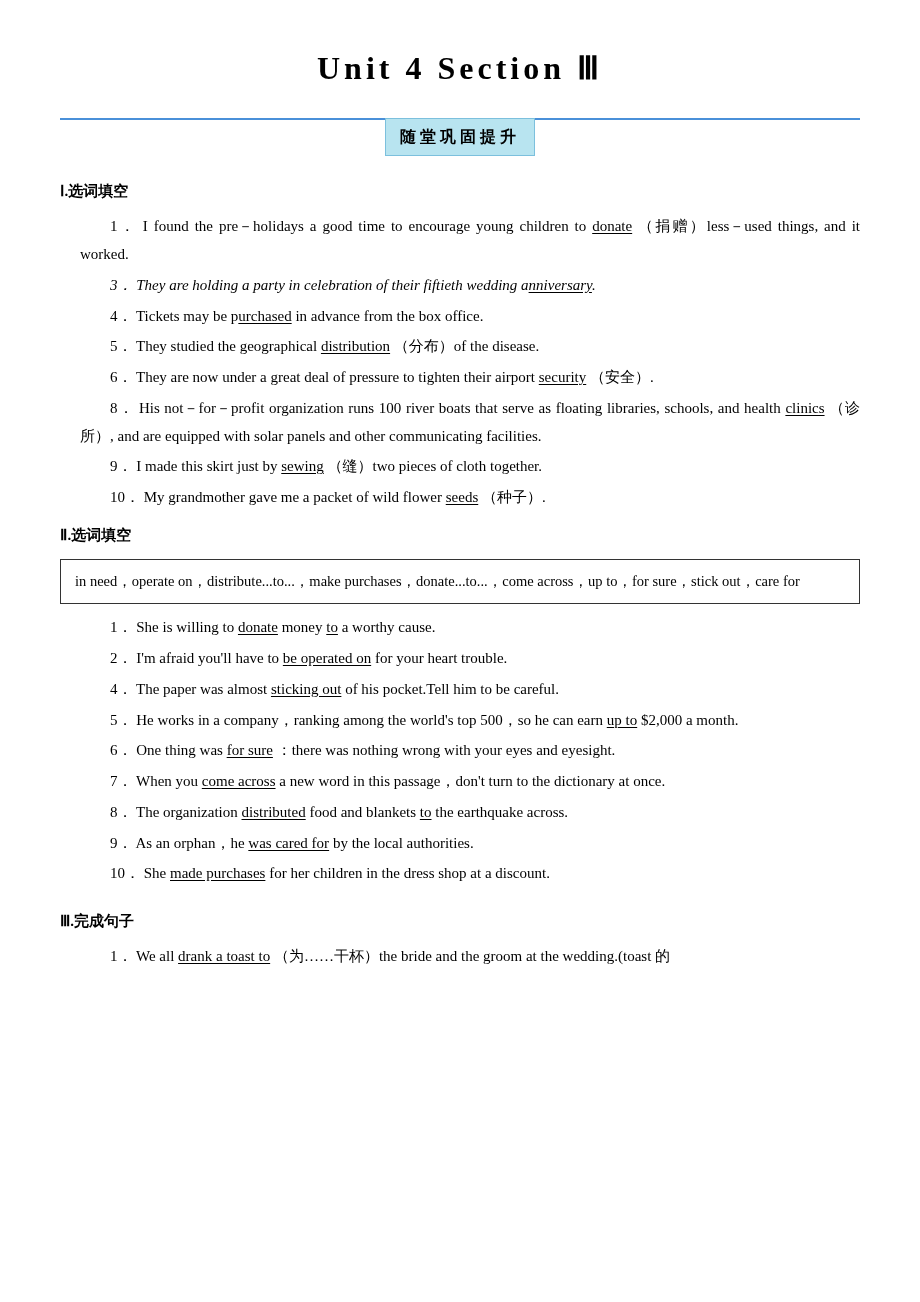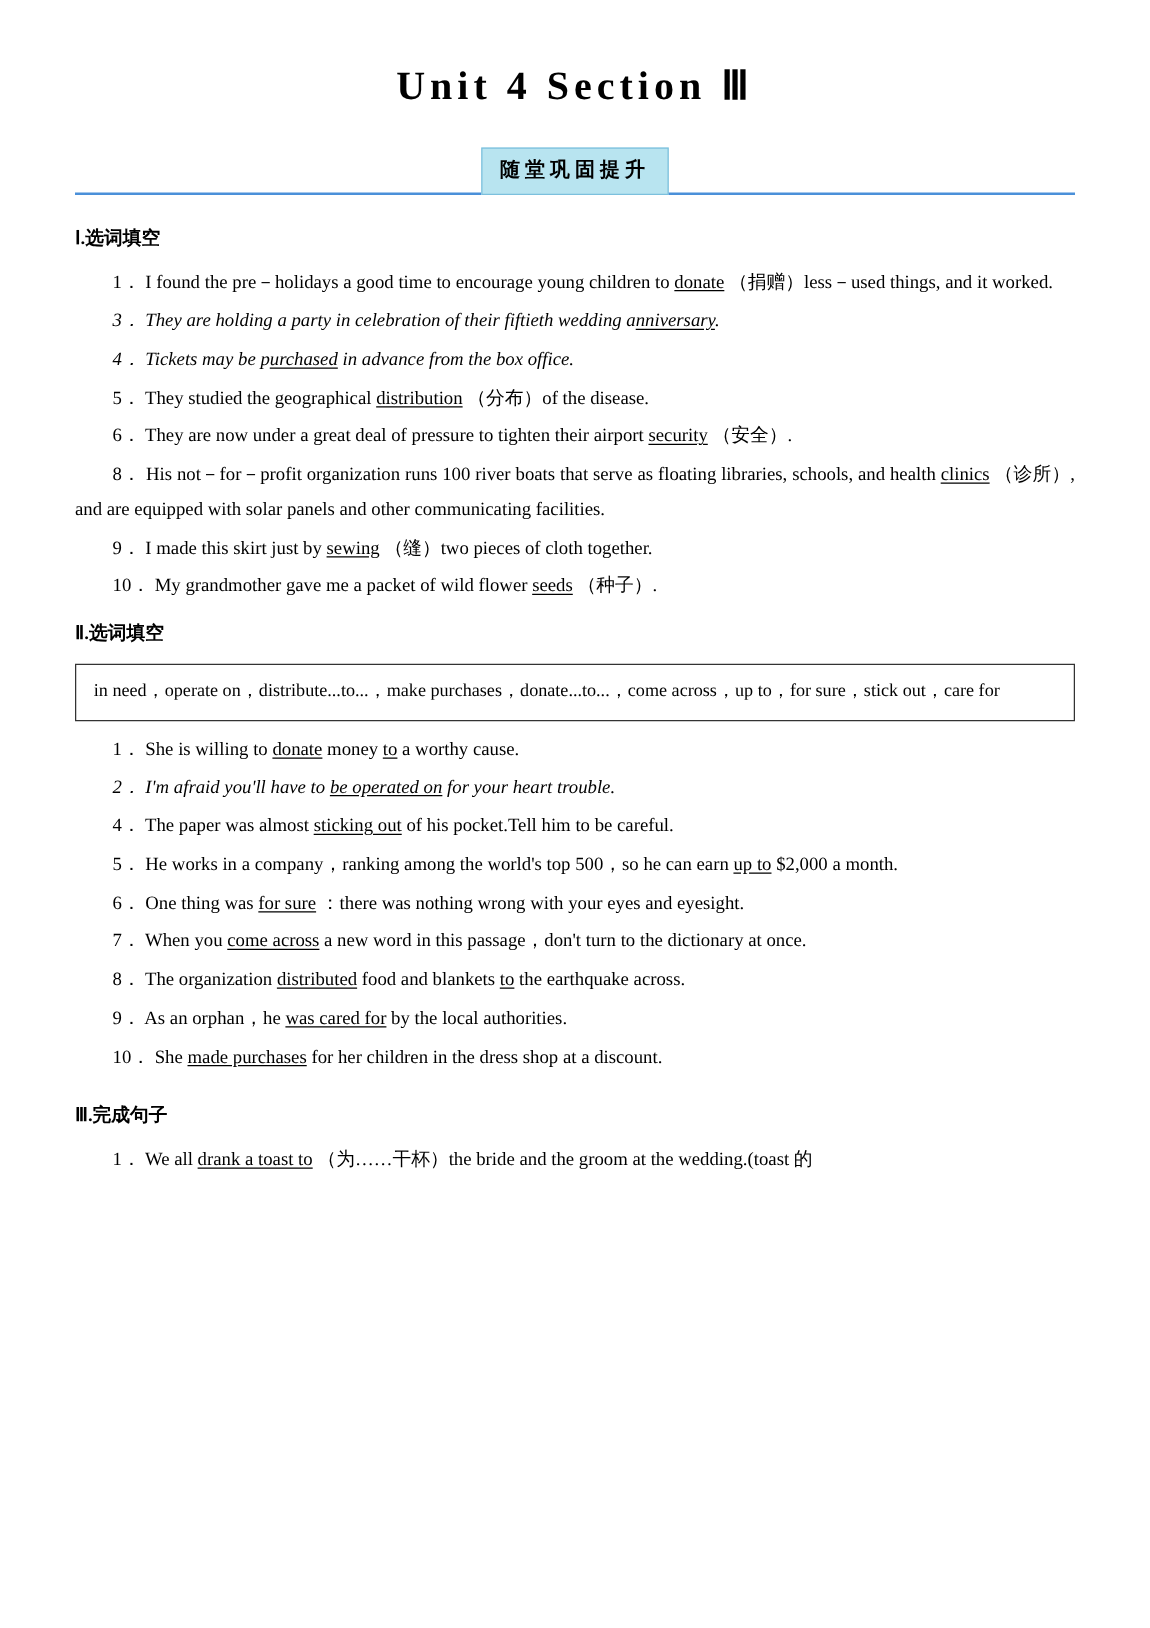--- a/index.html
+++ b/index.html
@@ -20,21 +20,21 @@
     .page-title {
       text-align: center;
       font-size: 32px;
       font-weight: bold;
       font-family: "Times New Roman", serif;
       margin-bottom: 20px;
       letter-spacing: 4px;
     }
     .section-banner {
       display: flex;
-      align-items: flex-end;
+      align-items: flex-start;
       margin-bottom: 22px;
     }
     .banner-line {
       flex: 1;
       height: 2px;
       background: #4a90d9;
     }
     .banner-text {
       background: #b8e4f0;
       color: #000;
@@ -48,20 +48,21 @@
       font-weight: bold;
       font-size: 15px;
       margin-bottom: 8px;
       margin-top: 6px;
     }
     p {
       text-indent: 0;
       margin-bottom: 4px;
       text-align: justify;
       line-height: 1.85;
+      margin-left: 20px;
     }
     .underline {
       text-decoration: underline;
       text-underline-offset: 2px;
     }
     .phrase-box {
       border: 1px solid #333;
       padding: 8px 14px;
       margin: 10px 0 10px 0;
       font-size: 14.5px;
@@ -100,21 +101,21 @@
     <span class="underline">donate</span>
     <span>（捐赠）less－used things, and it worked.</span>
   </p>
 
 
   <p class="no-indent" style="padding-left:2em;font-style:italic;">
     <span>3．</span>
     <span>They are holding a party in celebration of their fiftieth wedding a</span><span class="underline">nniversary</span><span>.</span>
   </p>
 
-  <p class="no-indent" style="padding-left:2em;font-style:italic;">
+  <p class="no-indent" style="padding-left:2em;">
     <span>4．</span>
     <span>Tickets may be p</span><span class="underline">urchased</span>
     <span>in advance from the box office.</span>
   </p>
 
   <p class="no-indent" style="padding-left:2em;">
     <span>5．</span>
     <span>They studied the geographical</span>
     <span class="underline">distribution</span>
     <span>（分布）of the disease.</span>
@@ -155,21 +156,21 @@
 
   <p class="no-indent" style="padding-left:2em;">
     <span>1．</span>
     <span>She is willing to</span>
     <span class="underline">donate</span>
     <span> money</span>
     <span class="underline">to</span>
     <span> a worthy cause.</span>
   </p>
 
-  <p class="no-indent" style="padding-left:2em;font-style:italic;">
+  <p class="no-indent" style="padding-left:2em;">
     <span>2．</span>
     <span>I'm afraid you'll have to</span>
     <span class="underline">be operated on</span>
     <span> for your heart trouble.</span>
   </p>
 
 
   <p class="no-indent" style="padding-left:2em;">
     <span>4．</span>
     <span>The paper was almost</span>

